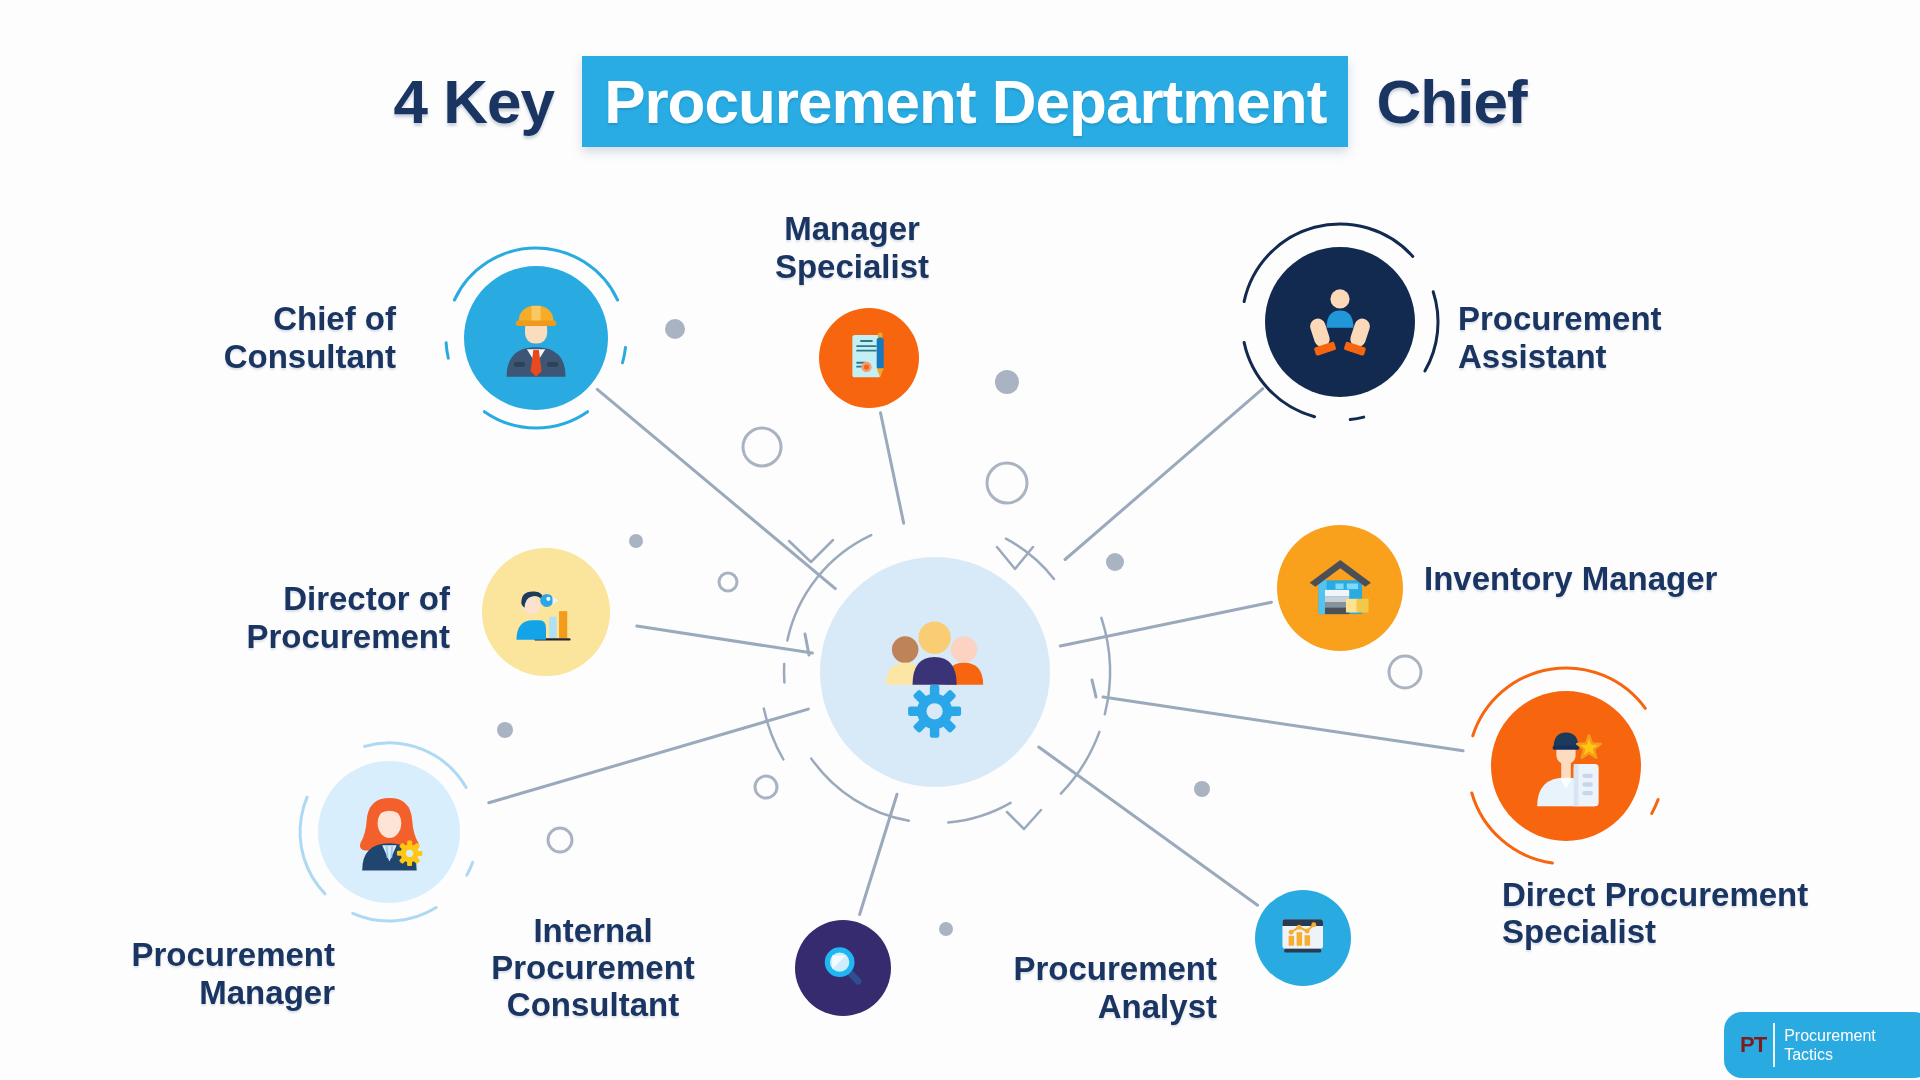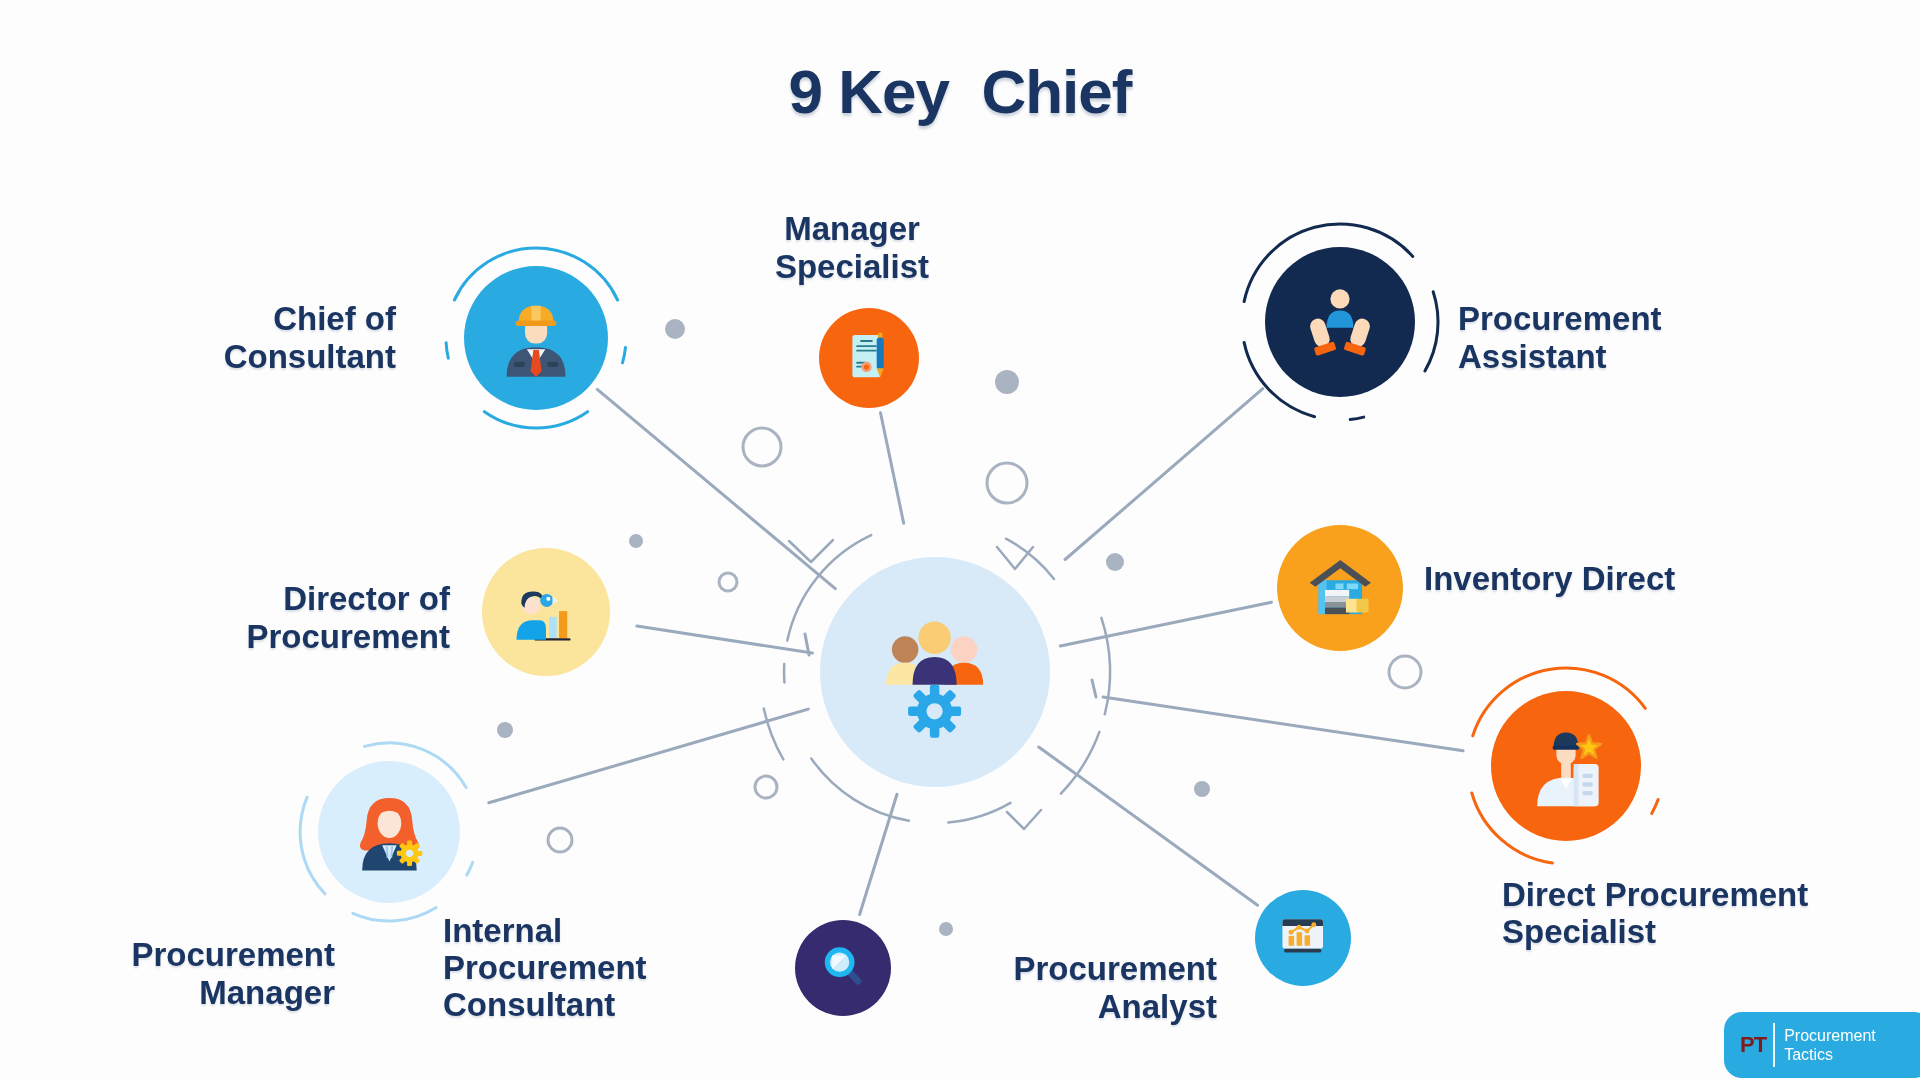--- a/index.html
+++ b/index.html
@@ -36,21 +36,21 @@
   .label{
     position:absolute;color:#1A3562;font-weight:bold;font-size:33px;line-height:38px;
     white-space:pre-line;text-shadow:0 2px 2px rgba(26,53,98,.15);
   }
   .lbl-0{left:96px;  top:300px;width:300px;text-align:right;}
   .lbl-1{left:702px; top:210px;width:300px;text-align:center;}
   .lbl-2{left:1458px;top:300px;width:360px;text-align:left;}
   .lbl-3{left:150px; top:580px;width:300px;text-align:right;}
   .lbl-4{left:1424px;top:560px;width:440px;text-align:left;}
   .lbl-5{left:35px;  top:936px;width:300px;text-align:right;}
-  .lbl-6{left:443px; top:912px;width:300px;text-align:left;line-height:37px;}
+  .lbl-6{left:443px; top:912px;width:300px;text-align:center;line-height:37px;}
   .lbl-7{left:917px; top:950px;width:300px;text-align:right;}
   .lbl-8{left:1502px;top:876px;width:420px;text-align:left;line-height:37px;}
   
   .logo{
     position:absolute;left:1724px;top:1012px;width:208px;height:66px;border-radius:18px;
     display:flex;align-items:center;padding-left:16px;box-sizing:border-box;
   }
   .logo .pt{font-size:22px;font-weight:bold;color:#7f1d1d;letter-spacing:-1px;}
   .logo .sep{width:2px;height:44px;background:rgba(255,255,255,.9);margin:0 9px 0 7px;}
   .logo .brand{font-size:16px;line-height:19px;color:#fff;white-space:pre-line;}
@@ -108,21 +108,22 @@
       <circle cx="946" cy="929" r="7" fill="#A9B3C1"></circle>
       <circle cx="762" cy="447" r="19" fill="none" stroke="#A9B3C1" stroke-width="3"></circle>
       <circle cx="1007" cy="483" r="20" fill="none" stroke="#A9B3C1" stroke-width="3"></circle>
       <circle cx="1405" cy="672" r="16" fill="none" stroke="#A9B3C1" stroke-width="3"></circle>
       <circle cx="728" cy="582" r="9" fill="none" stroke="#A9B3C1" stroke-width="3"></circle>
       <circle cx="560" cy="840" r="12" fill="none" stroke="#A9B3C1" stroke-width="3"></circle>
       <circle cx="766" cy="787" r="11" fill="none" stroke="#A9B3C1" stroke-width="3"></circle>
     </svg>
 
   <div class="title">
-    <span class="navy">9 Key </span>
+    <span class="navy">4 Key </span>
+    <span class="hl">Procurement Department</span>
     <span class="navy"> Chief</span>
   </div>
 
   <div class="node n-hub" style="background: rgb(216, 233, 248);">
     <svg viewBox="0 0 100 100">
       <circle cx="30" cy="35" r="9" fill="#BE8356"></circle>
       <path d="M17,59 Q17,44 30,44 Q43,44 43,59 Z" fill="#FBE7A3"></path>
       <circle cx="70" cy="35" r="9" fill="#FCD3C3"></circle>
       <path d="M57,59 Q57,44 70,44 Q83,44 83,59 Z" fill="#F8650F"></path>
       <circle cx="50" cy="27" r="11" fill="#FACD74"></circle>
@@ -286,21 +287,21 @@
   </div>
 
   <div class="label lbl-0">Chief of
 Consultant</div>
   <div class="label lbl-1">Manager
 Specialist</div>
   <div class="label lbl-2">Procurement
 Assistant</div>
   <div class="label lbl-3">Director of
 Procurement</div>
-  <div class="label lbl-4">Inventory Direct</div>
+  <div class="label lbl-4">Inventory Manager</div>
   <div class="label lbl-5">Procurement
 Manager</div>
   <div class="label lbl-6">Internal
 Procurement
 Consultant</div>
   <div class="label lbl-7">Procurement
 Analyst</div>
   <div class="label lbl-8">Direct Procurement
 Specialist</div>
 

